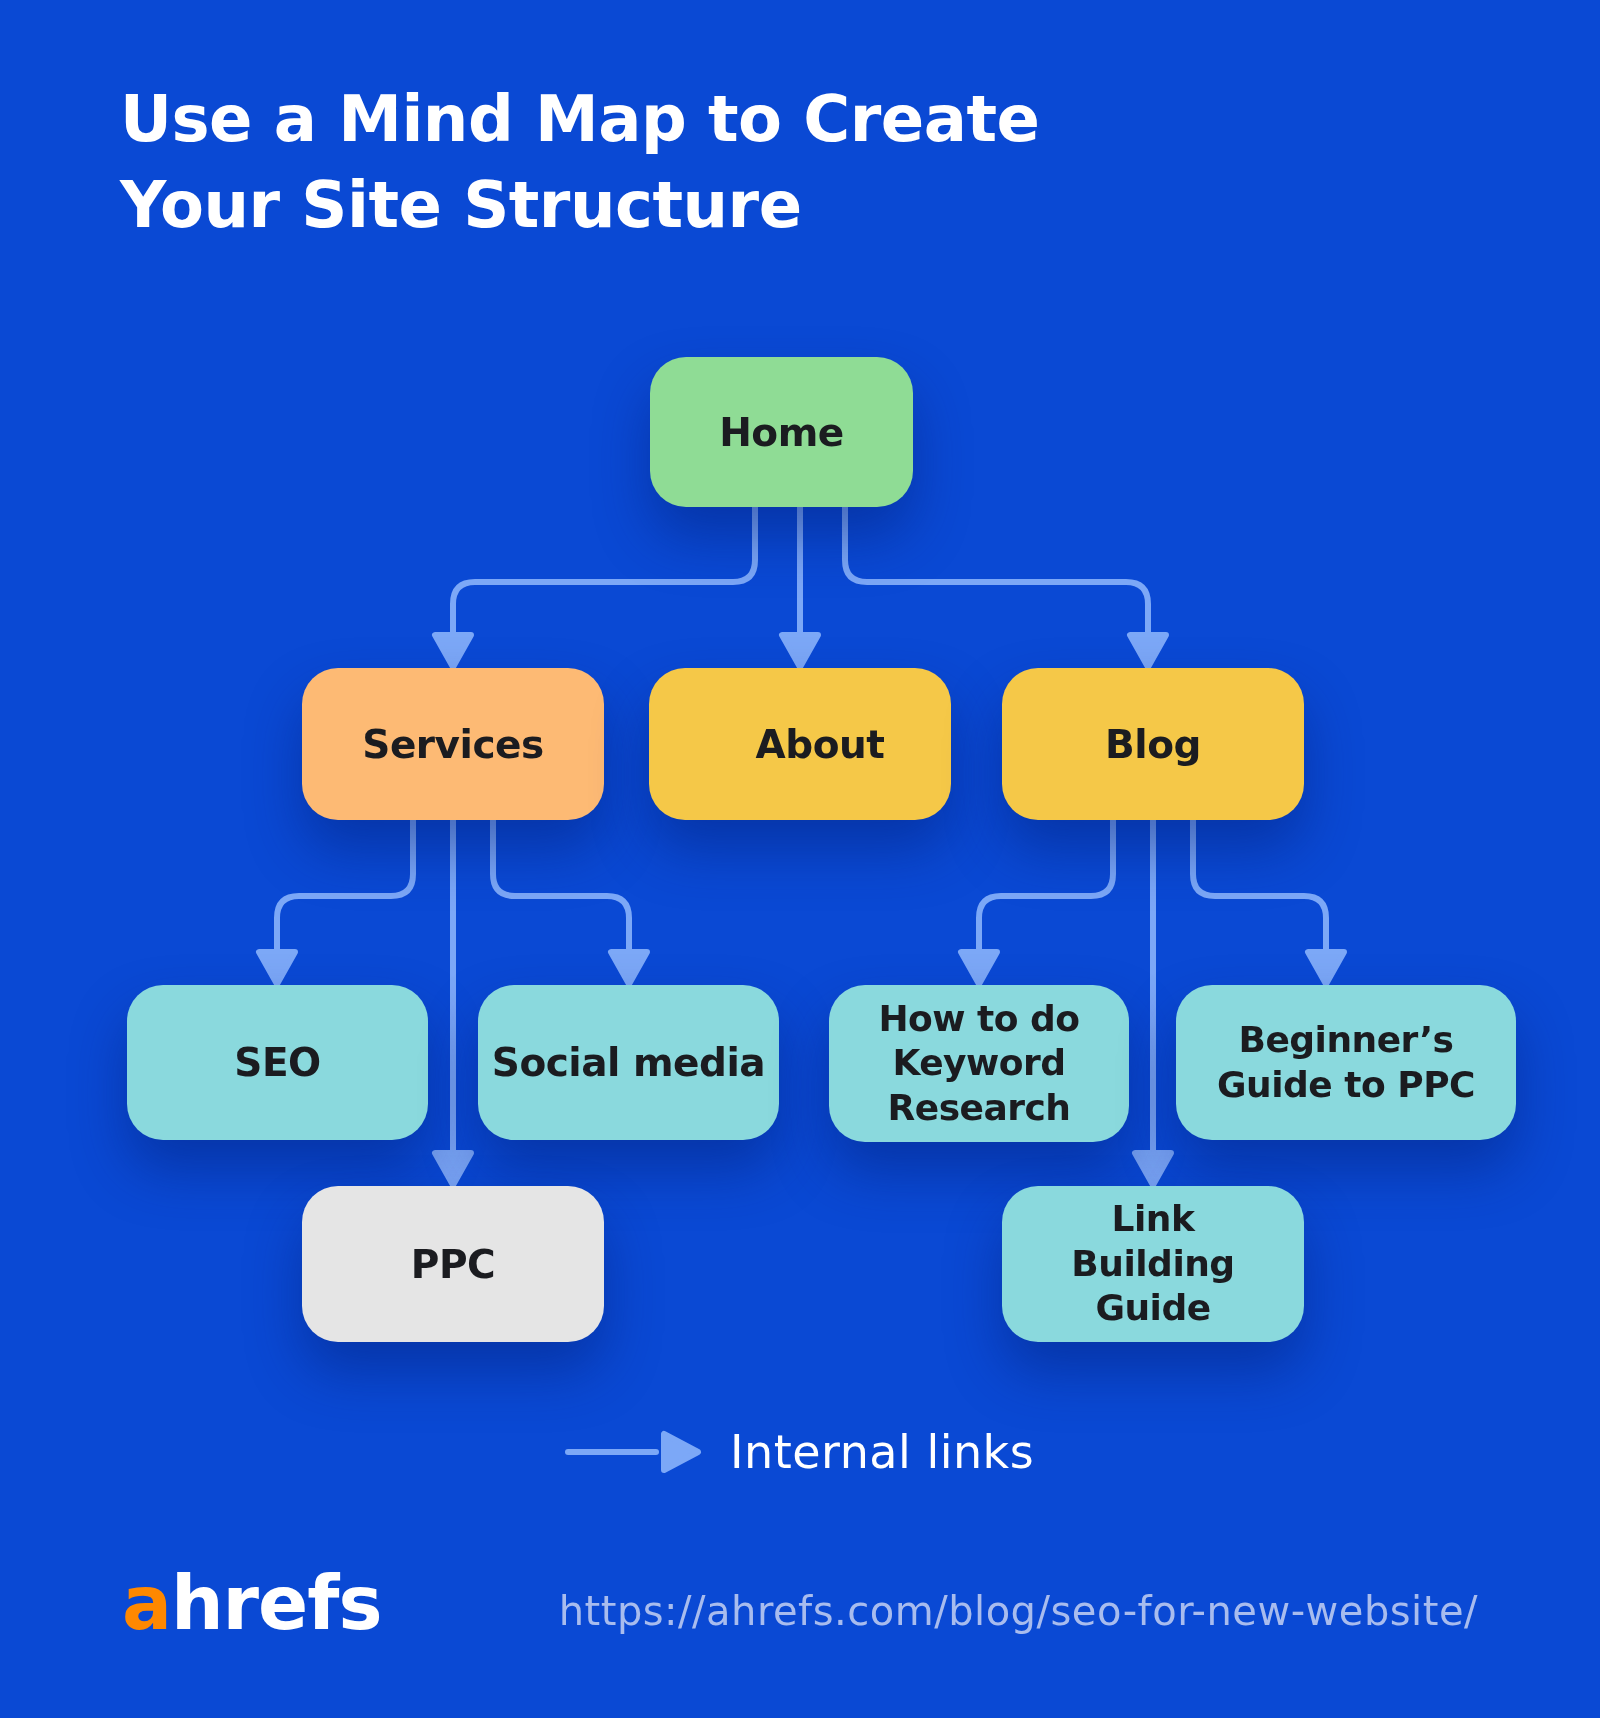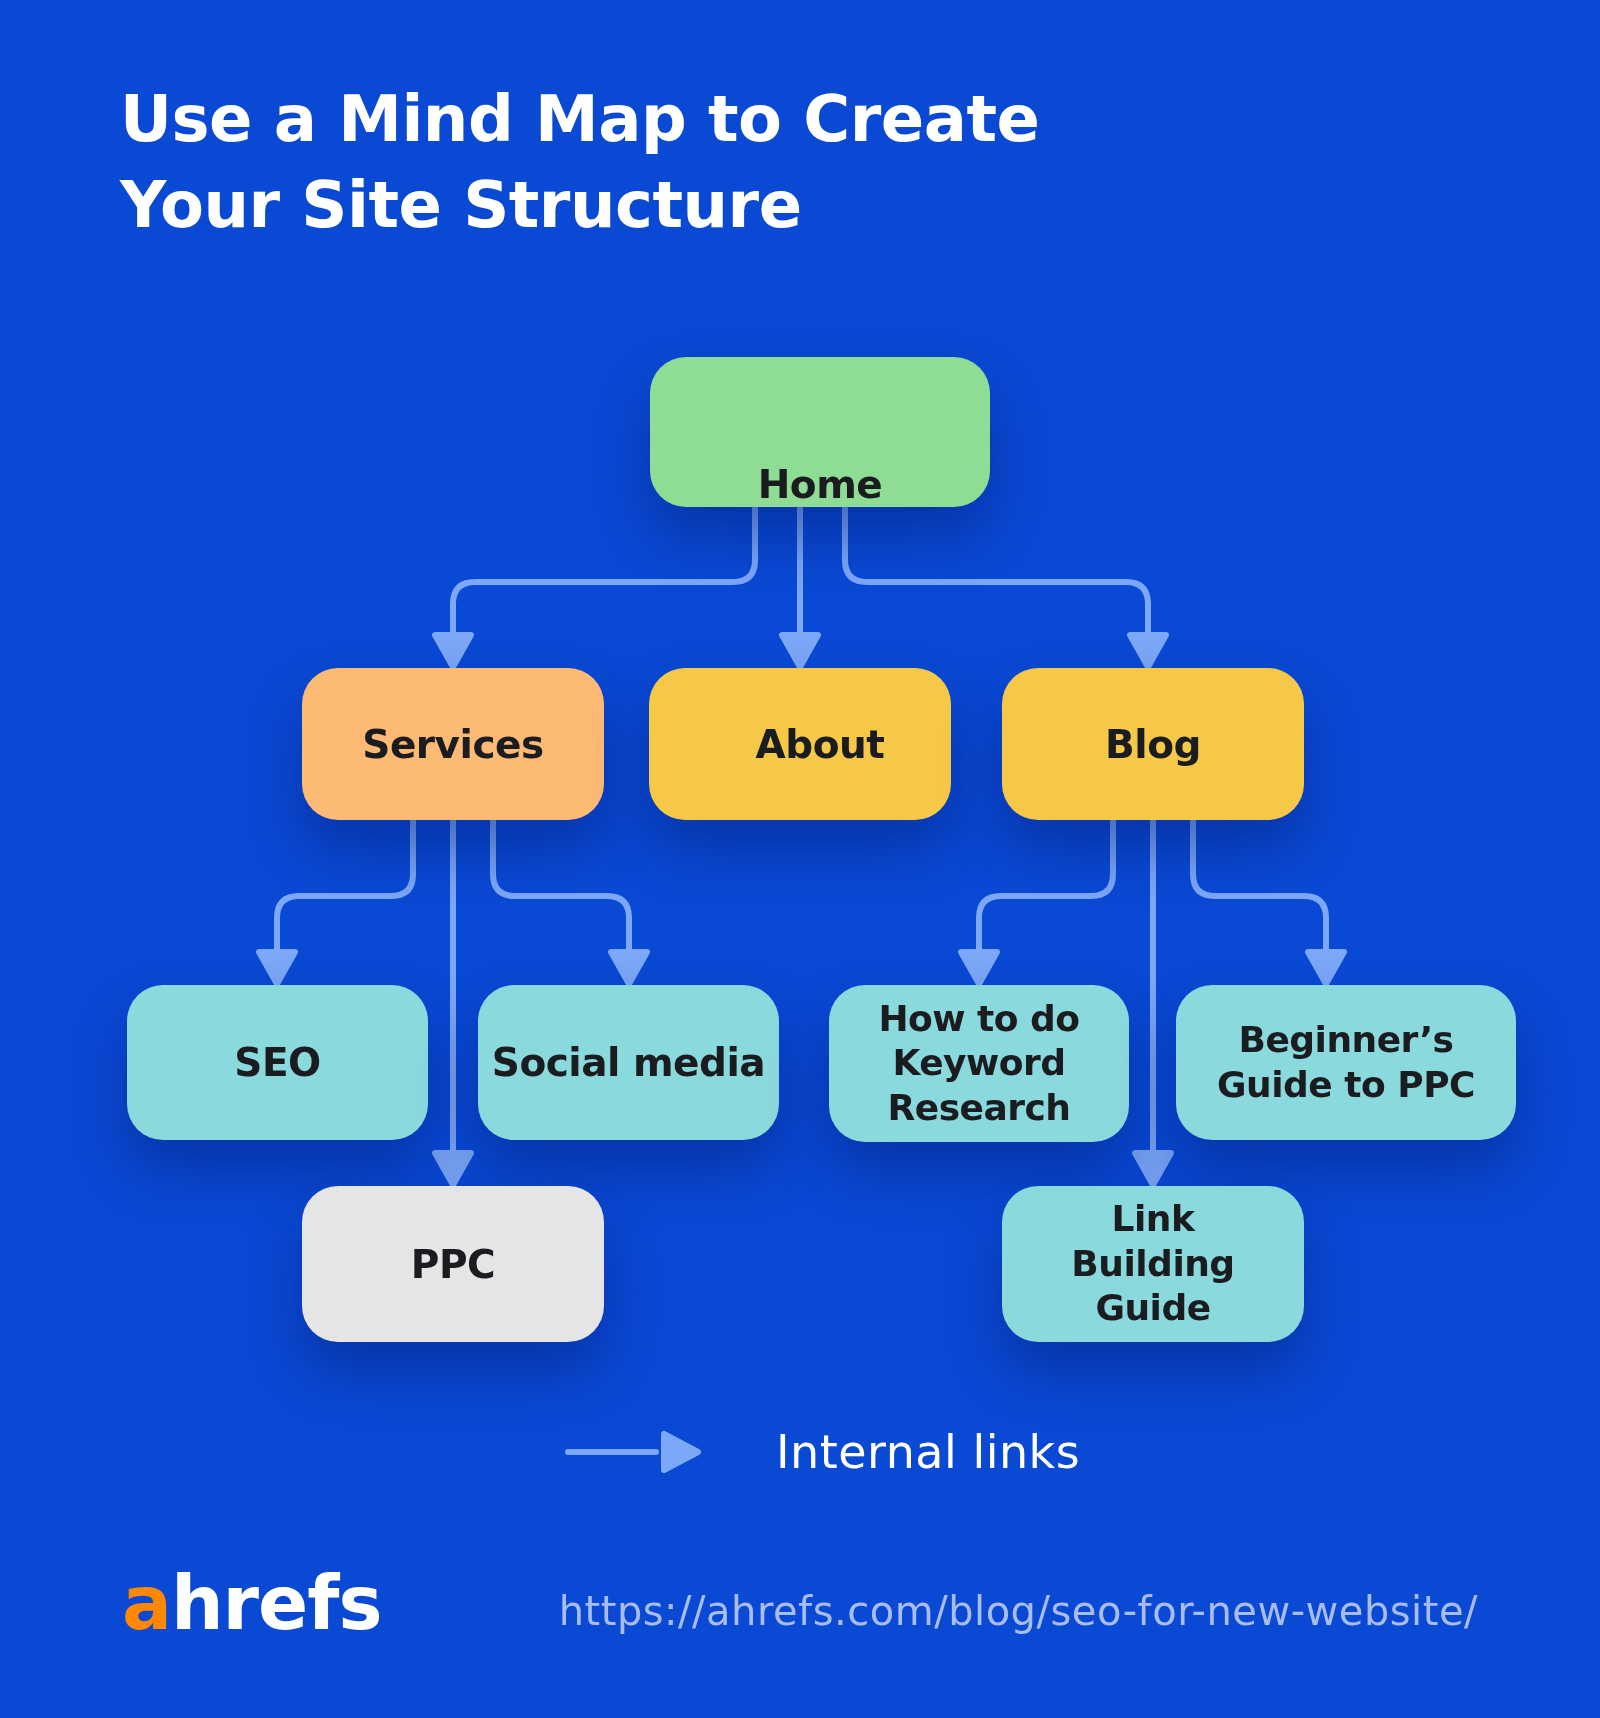--- a/index.html
+++ b/index.html
@@ -62,21 +62,21 @@
     font-size: 39px;
     letter-spacing: -0.5px;
     white-space: nowrap;
   }
   .node-label.multi {
     white-space: normal;
     font-size: 36px;
     line-height: 1.24;
   }
 
-  #node-home          { left: 650px;  top: 357px;  width: 340px; height: 150px; align-items: flex-end; }
+  #node-home          { left: 650px;  top: 357px;  width: 263px; height: 150px; }
   #node-services      { left: 302px;  top: 668px;  width: 302px; height: 152px; }
   #node-about         { left: 649px;  top: 668px;  width: 302px; height: 152px; }
   #node-blog          { left: 1002px; top: 668px;  width: 302px; height: 152px; }
   #node-seo           { left: 127px;  top: 985px;  width: 301px; height: 155px; }
   #node-social-media  { left: 478px;  top: 985px;  width: 301px; height: 155px; }
   #node-keyword-research { left: 829px; top: 985px; width: 300px; height: 157px; }
   #node-beginners-ppc { left: 1176px; top: 985px;  width: 340px; height: 155px; }
   #node-ppc           { left: 302px;  top: 1186px; width: 302px; height: 156px; }
   #node-link-building { left: 1002px; top: 1186px; width: 302px; height: 156px; }
 
@@ -87,21 +87,21 @@
   .legend {
     position: absolute;
     left: 560px;
     top: 1418px;
     height: 68px;
     display: flex;
     align-items: center;
   }
   .legend svg { display: block; }
   .legend-label {
-    margin-left: 70px;
+    margin-left: 24px;
     color: var(--paper, #ffffff);
     font-size: 46px;
     font-weight: 500;
     letter-spacing: 0.5px;
     text-align: right;
   }
 
   .logo {
     position: absolute;
     left: 122px;

